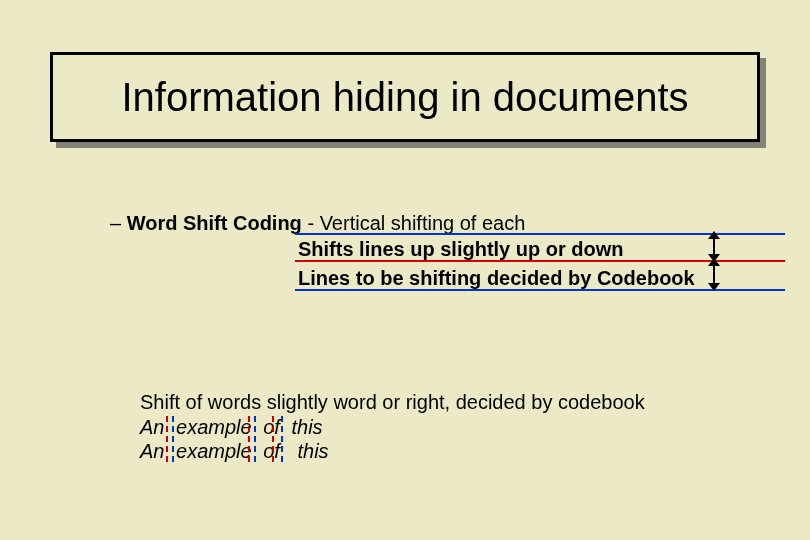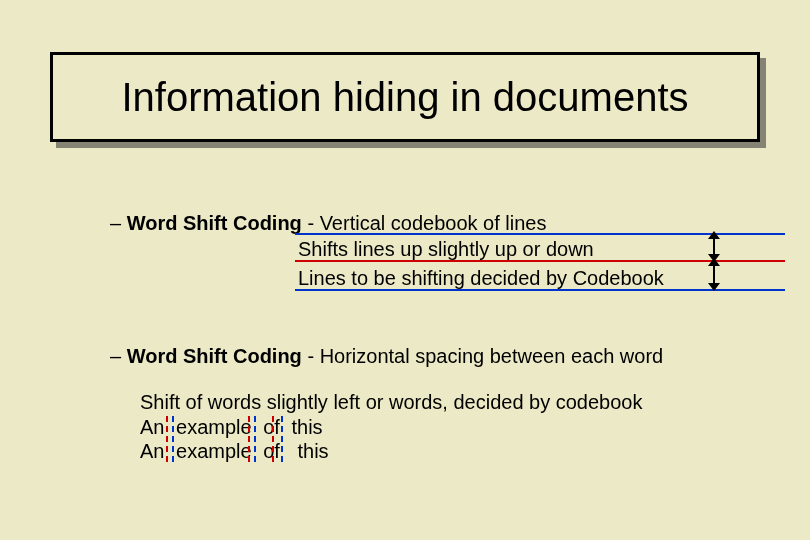--- a/index.html
+++ b/index.html
@@ -61,20 +61,21 @@
   }
   .item1-head .bold1, .item2-head .bold2 {
     font-weight: bold;
   }
   .sub1 {
     position: absolute;
     left: 188px;
     top: 0;
     font-size: 20px;
     white-space: nowrap;
+    font-weight: bold;
   }
   .sub1a { top: 26px; }
   .sub1b { top: 55px; }
 
   .hline {
     position: absolute;
     height: 0;
     border-top-width: 2px;
     border-top-style: solid;
   }
@@ -109,20 +110,21 @@
   .item2-body {
     position: absolute;
     left: 30px;
     top: 46px;
     font-size: 20px;
   }
   .ex-row {
     position: relative;
     height: 24px;
     white-space: nowrap;
+    font-style: italic;
   }
   .w { display: inline-block; }
 
   .vtick {
     position: absolute;
     width: 0;
     border-left: 2px dashed;
     height: 46px;
   }
   .vred  { border-left-color: #cc0000; }
@@ -136,21 +138,21 @@
   <div class="title-shadow"></div>
   <div class="title-box">
     <div class="title-text">Information hiding in documents</div>
   </div>
 
   <div class="body">
 
     <div class="item1">
       <span class="item1-head">
         <span>–</span>
-        <span class="bold1">Word Shift Coding</span><span> - </span><span>Vertical codebook of lines</span>
+        <span class="bold1">Word Shift Coding</span><span> - </span><span>Vertical shifting of each</span>
       </span>
       <div class="sub1 sub1a">Shifts lines up slightly up or down</div>
       <div class="sub1 sub1b">Lines to be shifting decided by Codebook</div>
 
       
       <div class="hline blue" style="left:185px; top:21px; width:490px;"></div>
       <div class="hline red" style="left:185px; top:48px; width:490px;"></div>
       <div class="hline blue" style="left:185px; top:77px; width:490px;"></div>
 
       
@@ -160,27 +162,23 @@
         <div class="head-down"></div>
       </div>
       <div class="arrow" style="left:598px; top:51px; height:23px;">
         <div class="head-up"></div>
         <div class="shaft"></div>
         <div class="head-down"></div>
       </div>
     </div>
 
     <div class="item2">
-      <span class="item2-head">
-        <span>–</span>
-        <span class="bold2">Word Shift Coding</span><span> - </span><span>Horizontal spacing between each word</span>
-      </span>
 
       <div class="item2-body">
-        <div>Shift of words slightly left or words, decided by codebook</div>
+        <div>Shift of words slightly word or right, decided by codebook</div>
 
         <div class="ex-row" style="margin-top:2px;">
           <span class="w">An</span>
           <span class="w" style="margin-left:6px;">example</span>
           <span class="w" style="margin-left:6px;">of</span>
           <span class="w" style="margin-left:6px;">this</span>
         </div>
         <div class="ex-row">
           <span class="w">An</span>
           <span class="w" style="margin-left:6px;">example</span>

